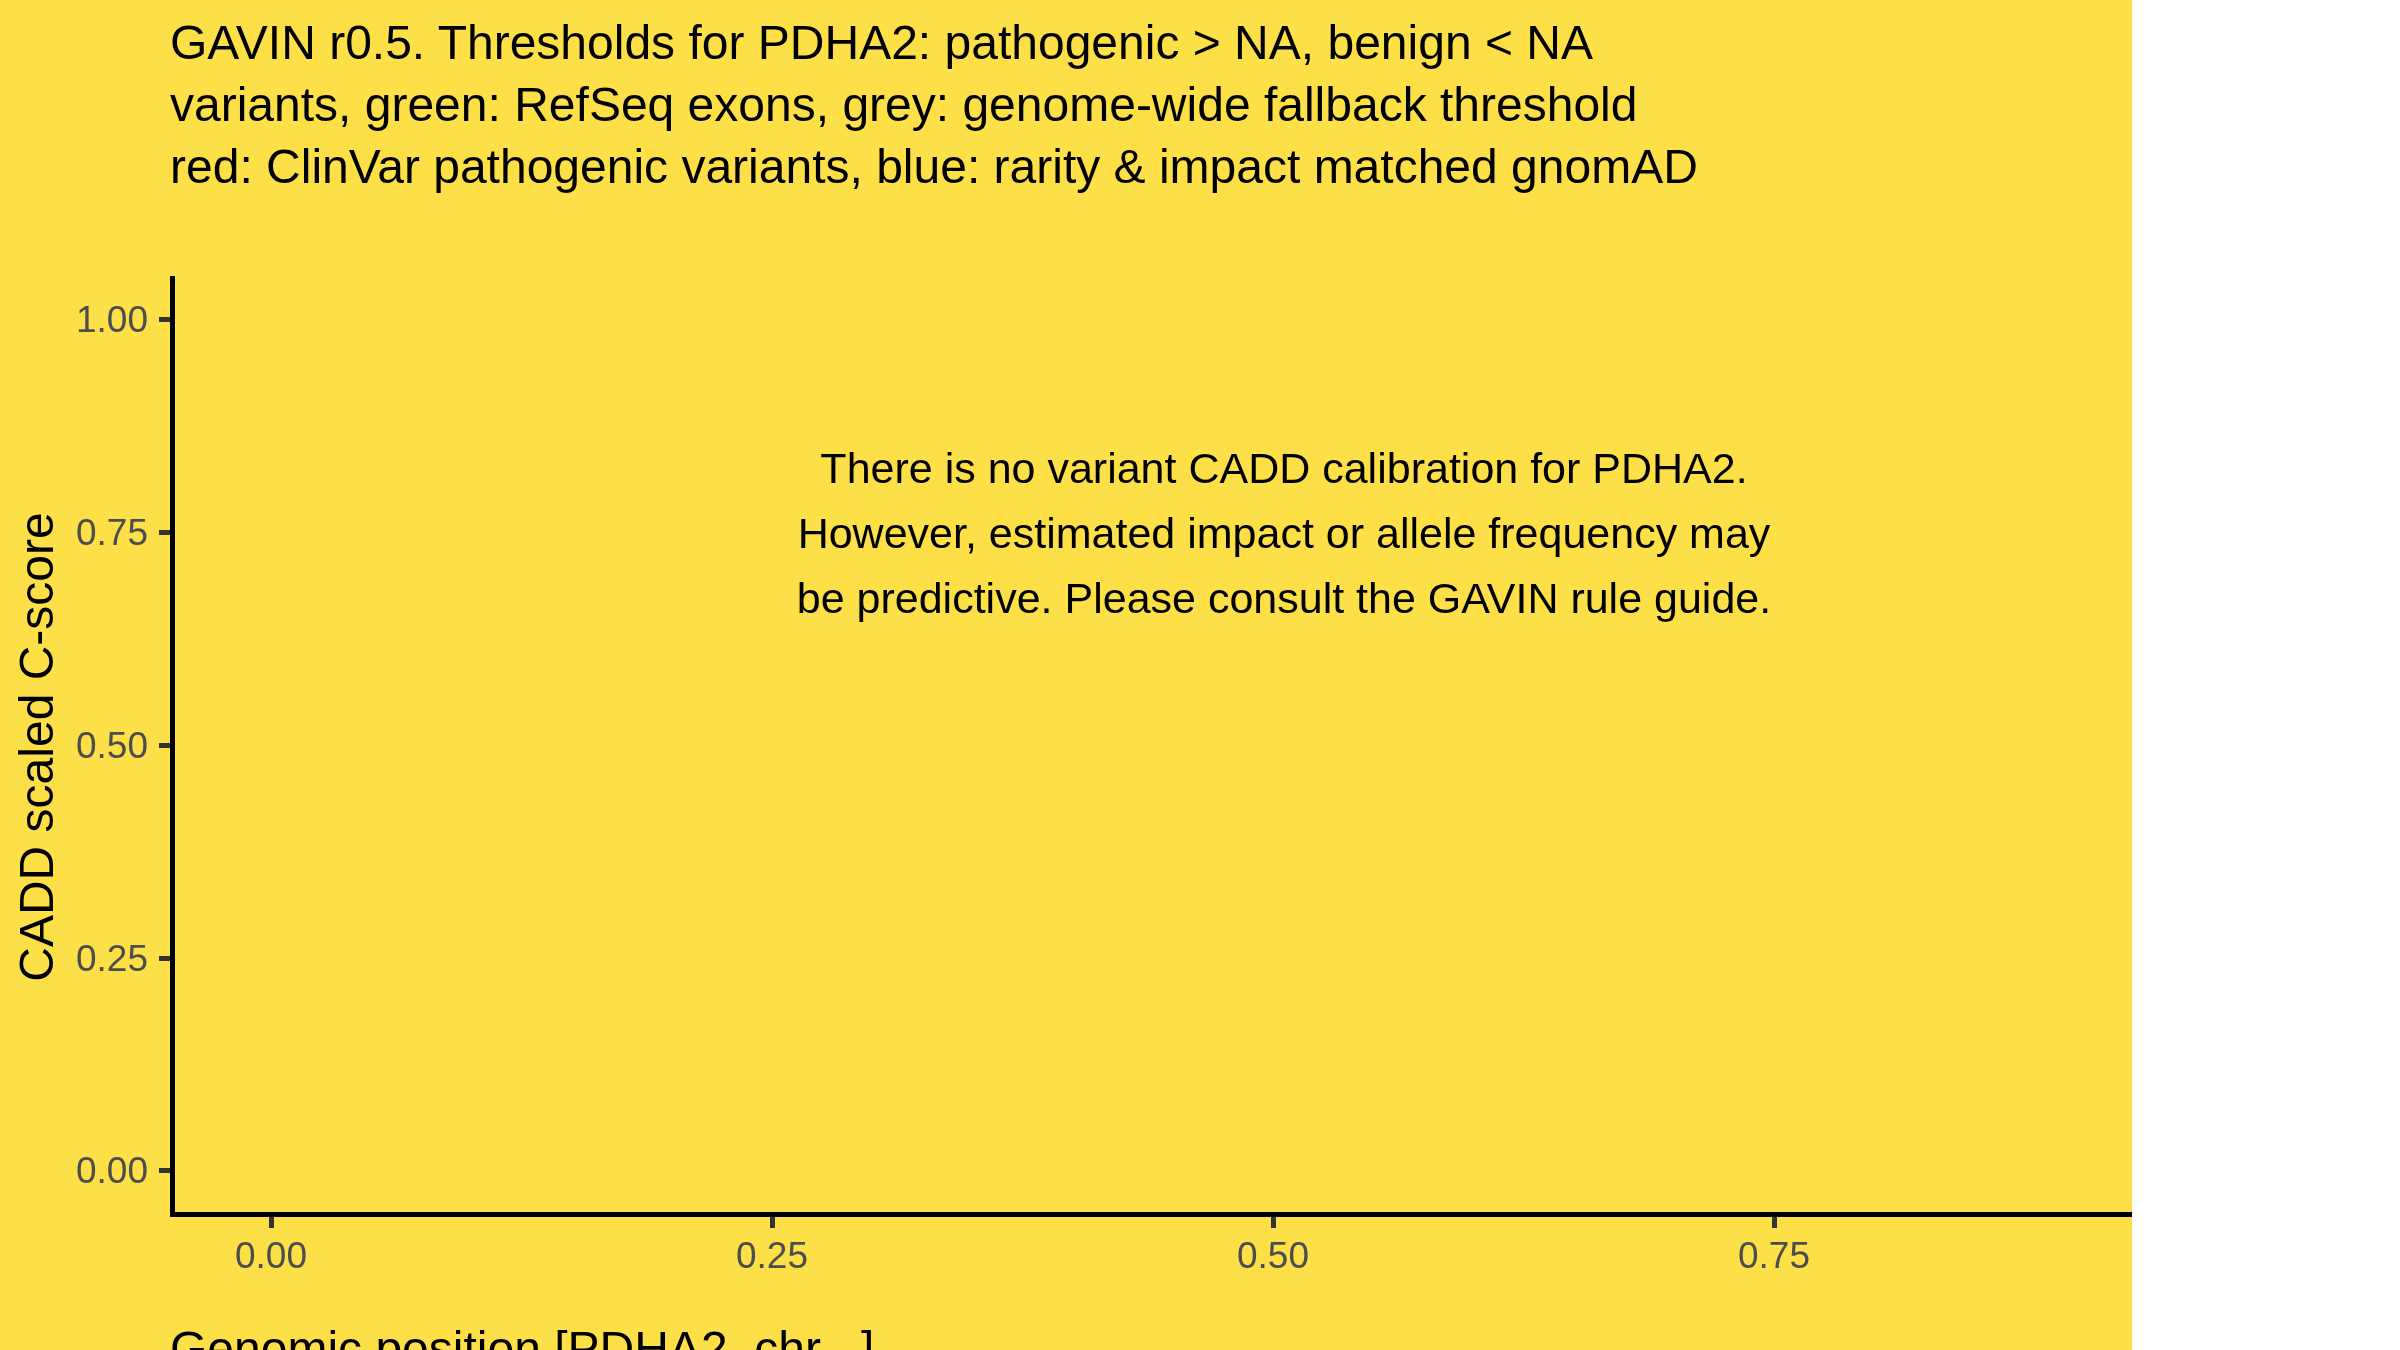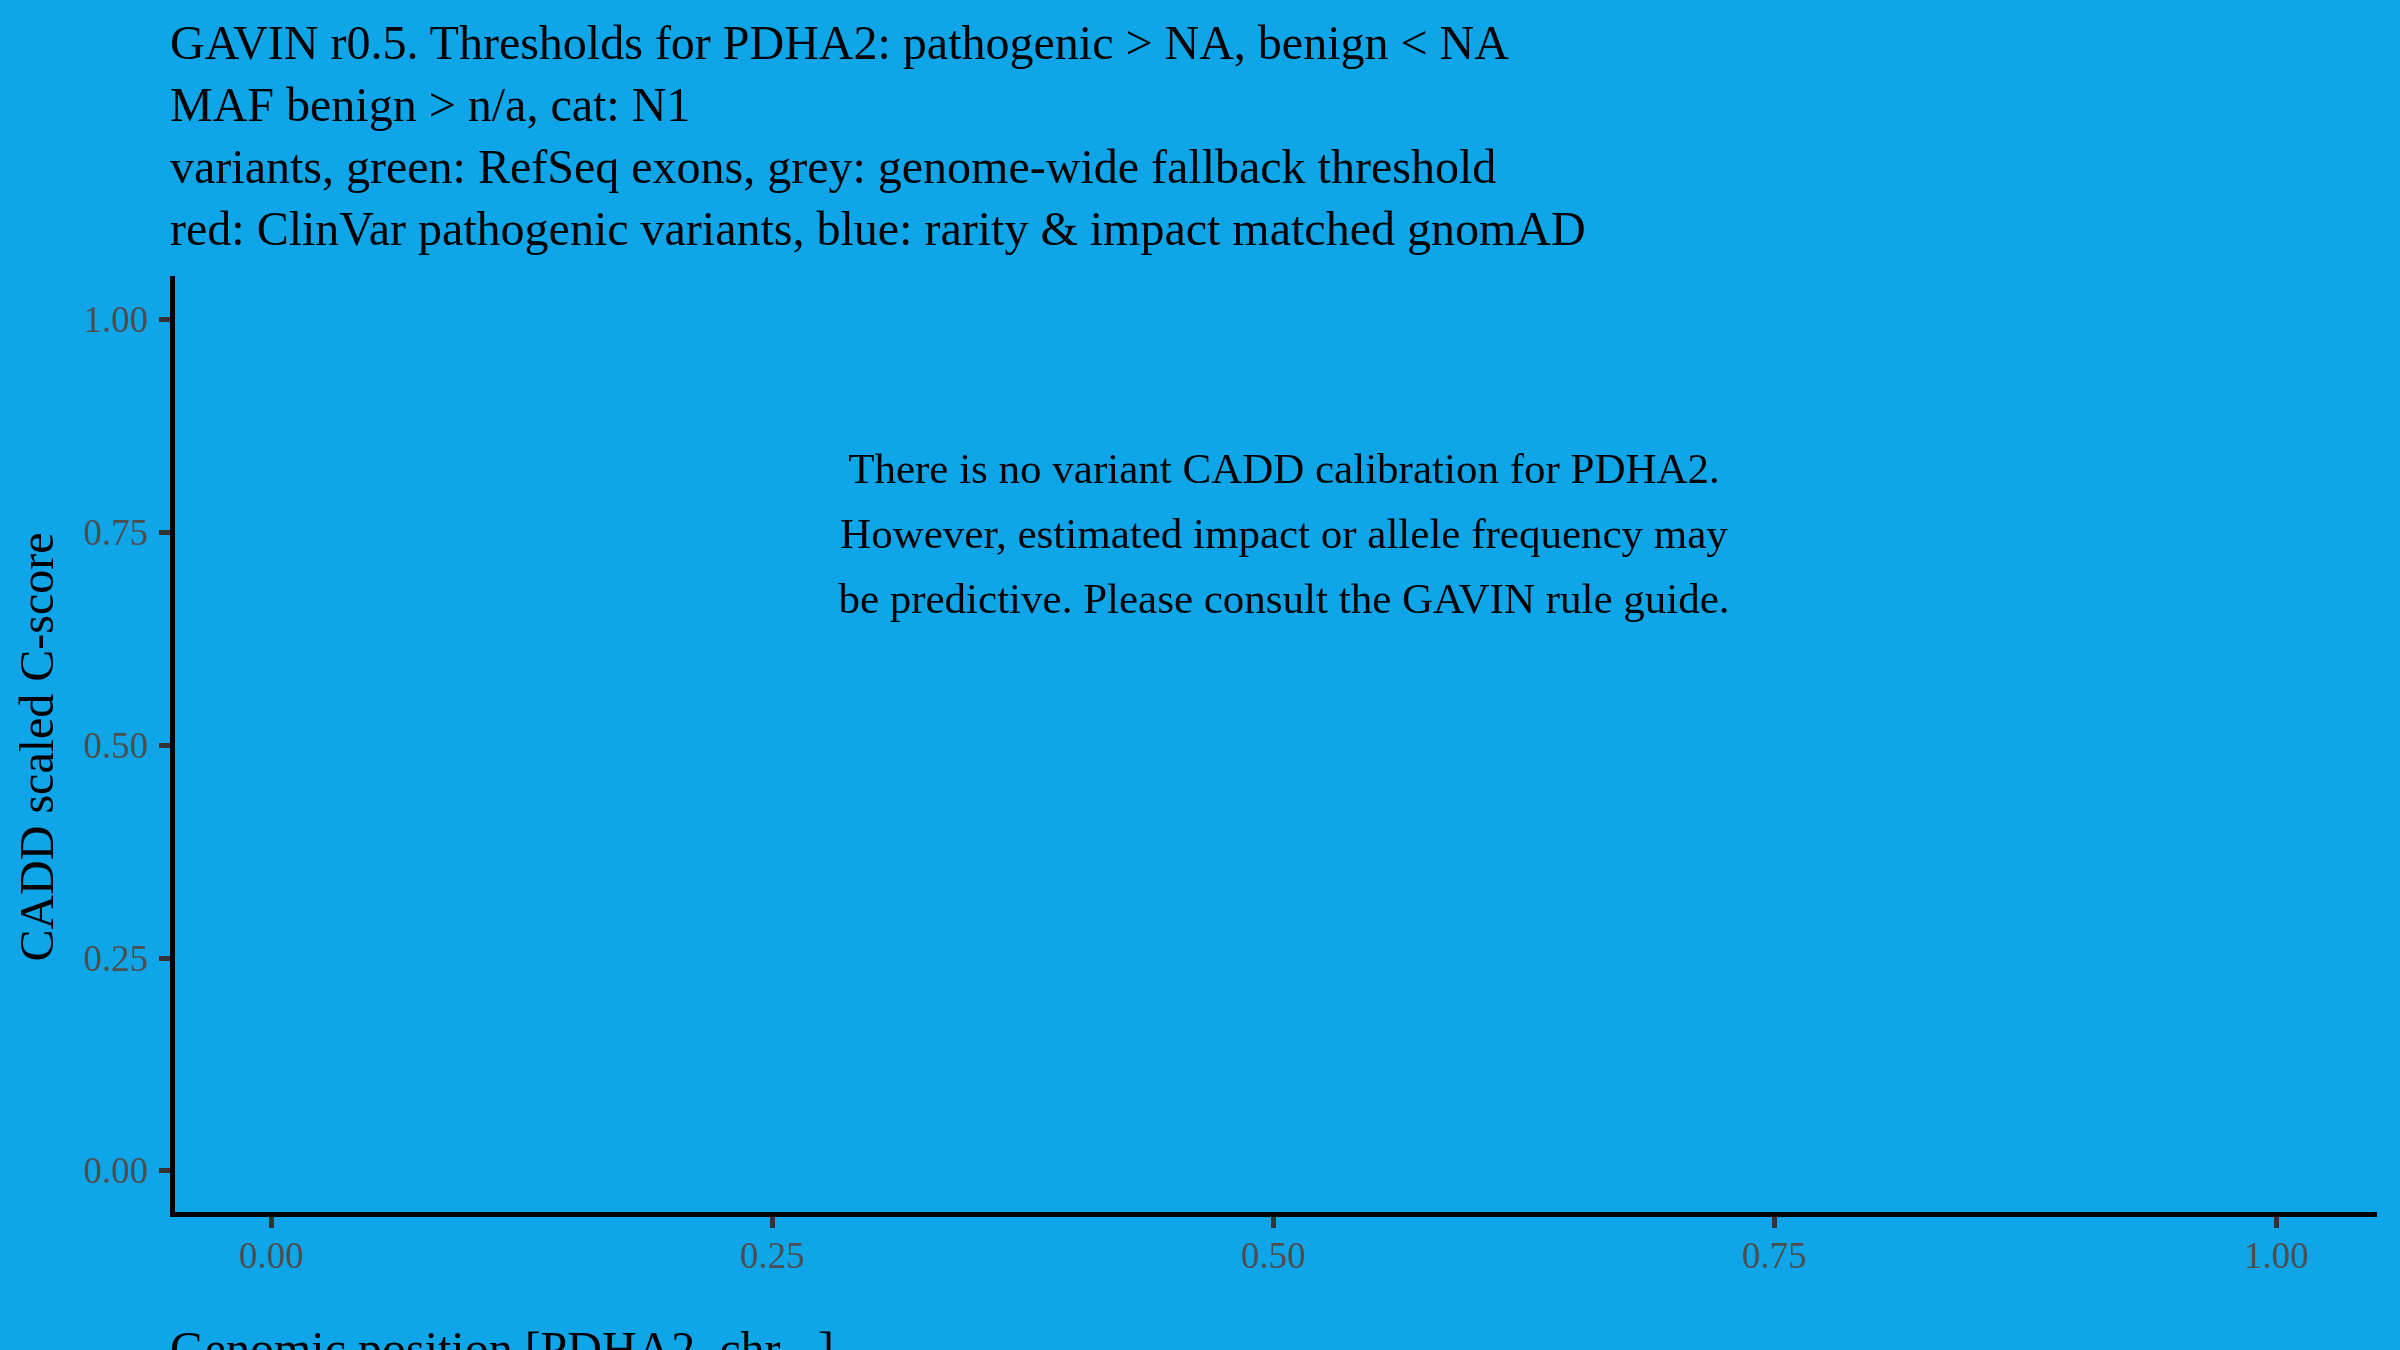--- a/index.html
+++ b/index.html
@@ -1,21 +1,21 @@
 <!DOCTYPE html>
 <html><head>
 <meta charset="utf-8">
 <style>
   html, body { margin: 0; padding: 0; background: #ffffff; }
   .figure {
     position: relative;
-    width: 2400px;
+    width: 2132px;
     height: 1350px;
-    background: #0ea5e9;
-    font-family: Liberation Serif, serif;
+    background: #fde047;
+    font-family: Liberation Sans, sans-serif;
     color: #000000;
     overflow: hidden;
   }
   .plot-title {
     position: absolute;
     left: 170px;
     top: 12px;
     font-size: 48px;
     line-height: 62px;
     color: #000000;
@@ -99,21 +99,20 @@
     color: #000000;
   }
 </style>
 </head>
 <body>
 
 <div class="figure">
 
   <div class="plot-title">
     <div>GAVIN r0.5. Thresholds for PDHA2: pathogenic &gt; NA, benign &lt; NA</div>
-    <div>MAF benign &gt; n/a, cat: N1</div>
     <div>variants, green: RefSeq exons, grey: genome-wide fallback threshold</div>
     <div>red: ClinVar pathogenic variants, blue: rarity &amp; impact matched gnomAD</div>
   </div>
 
   <div class="y-axis-title">CADD scaled C-score</div>
 
   <div class="axis-line-y"></div>
   <div class="axis-line-x"></div>
 
   <div class="ytick-mark" style="top:317px"></div>

